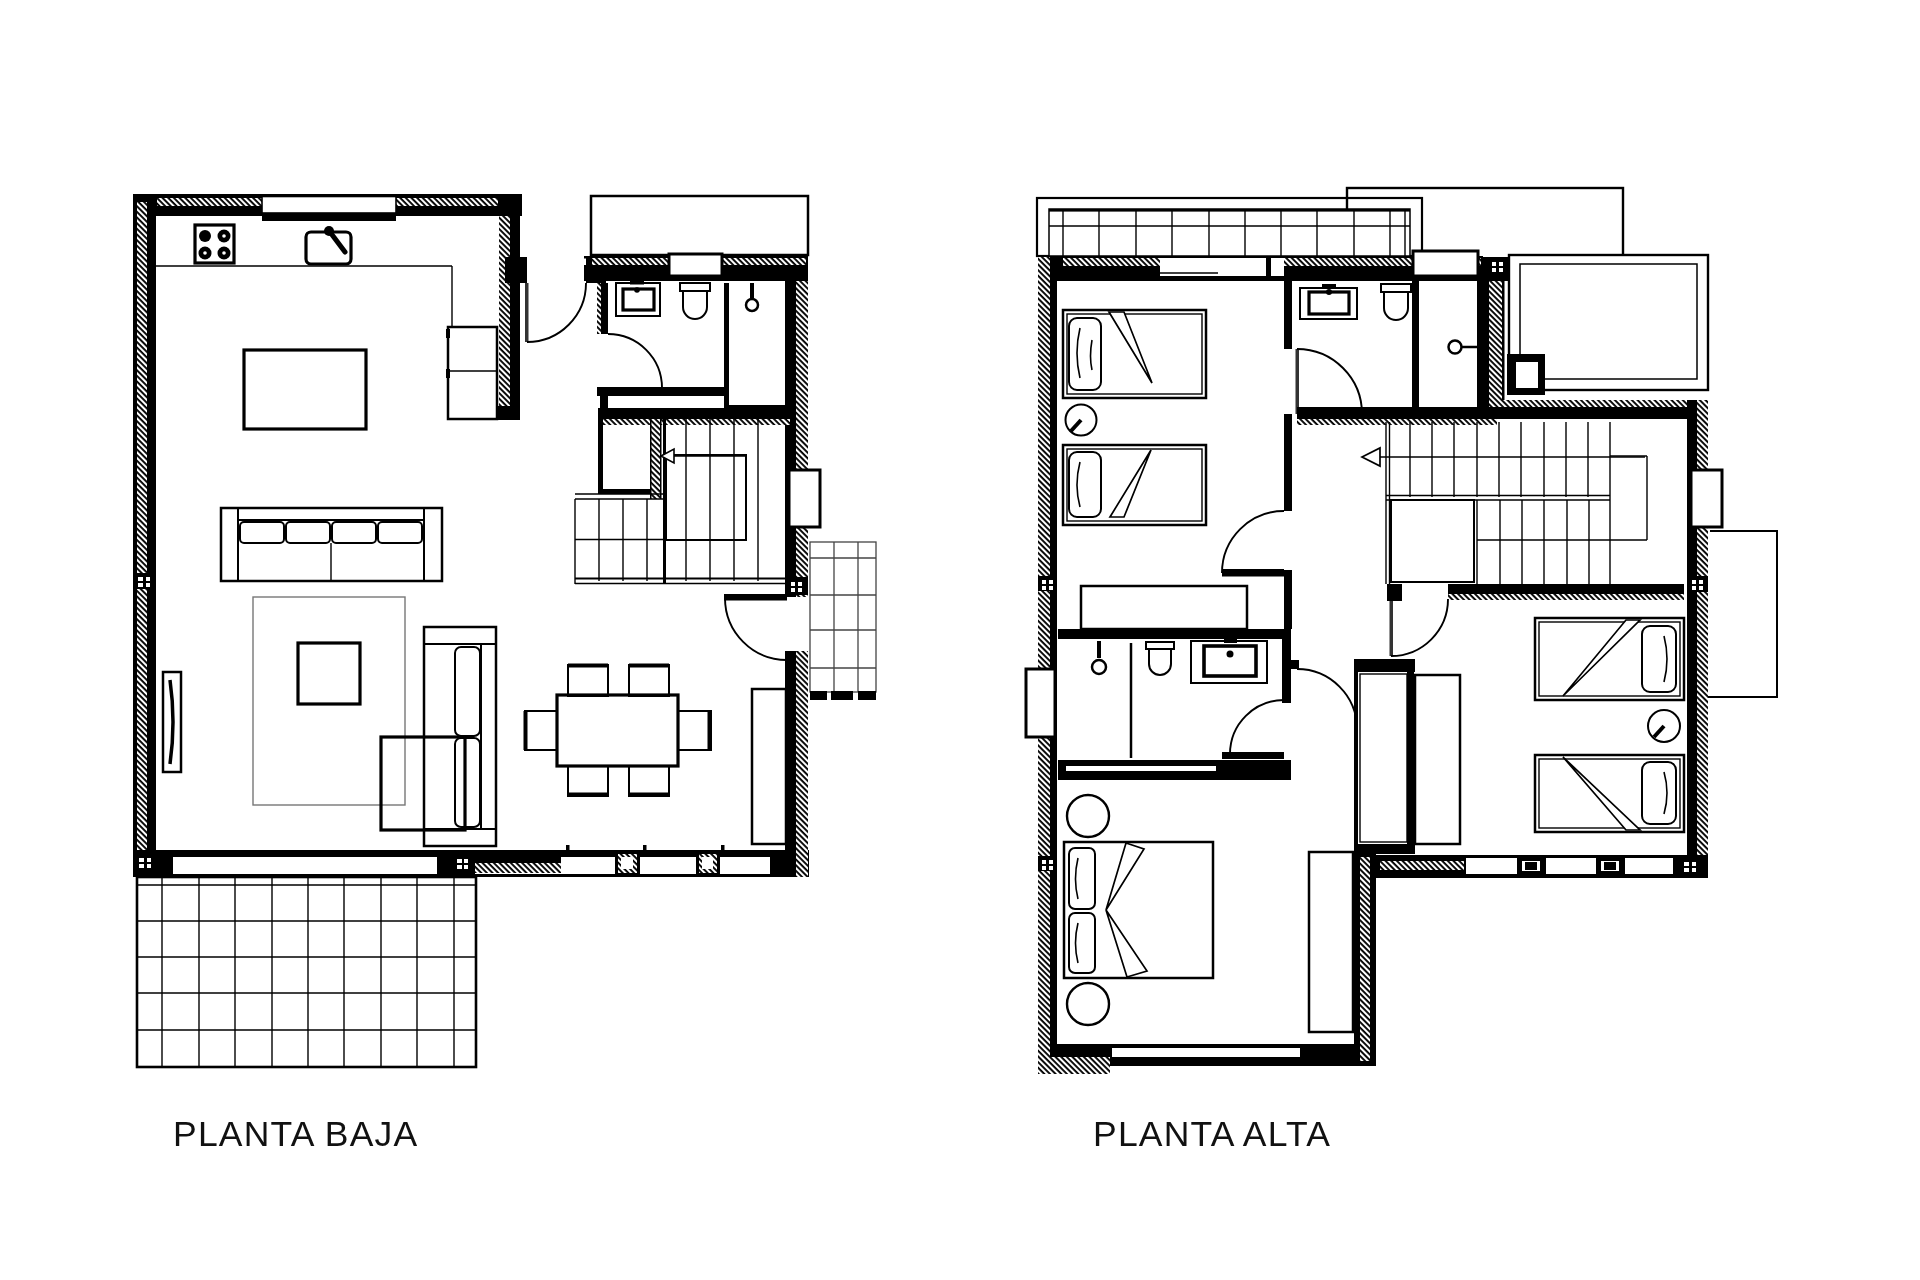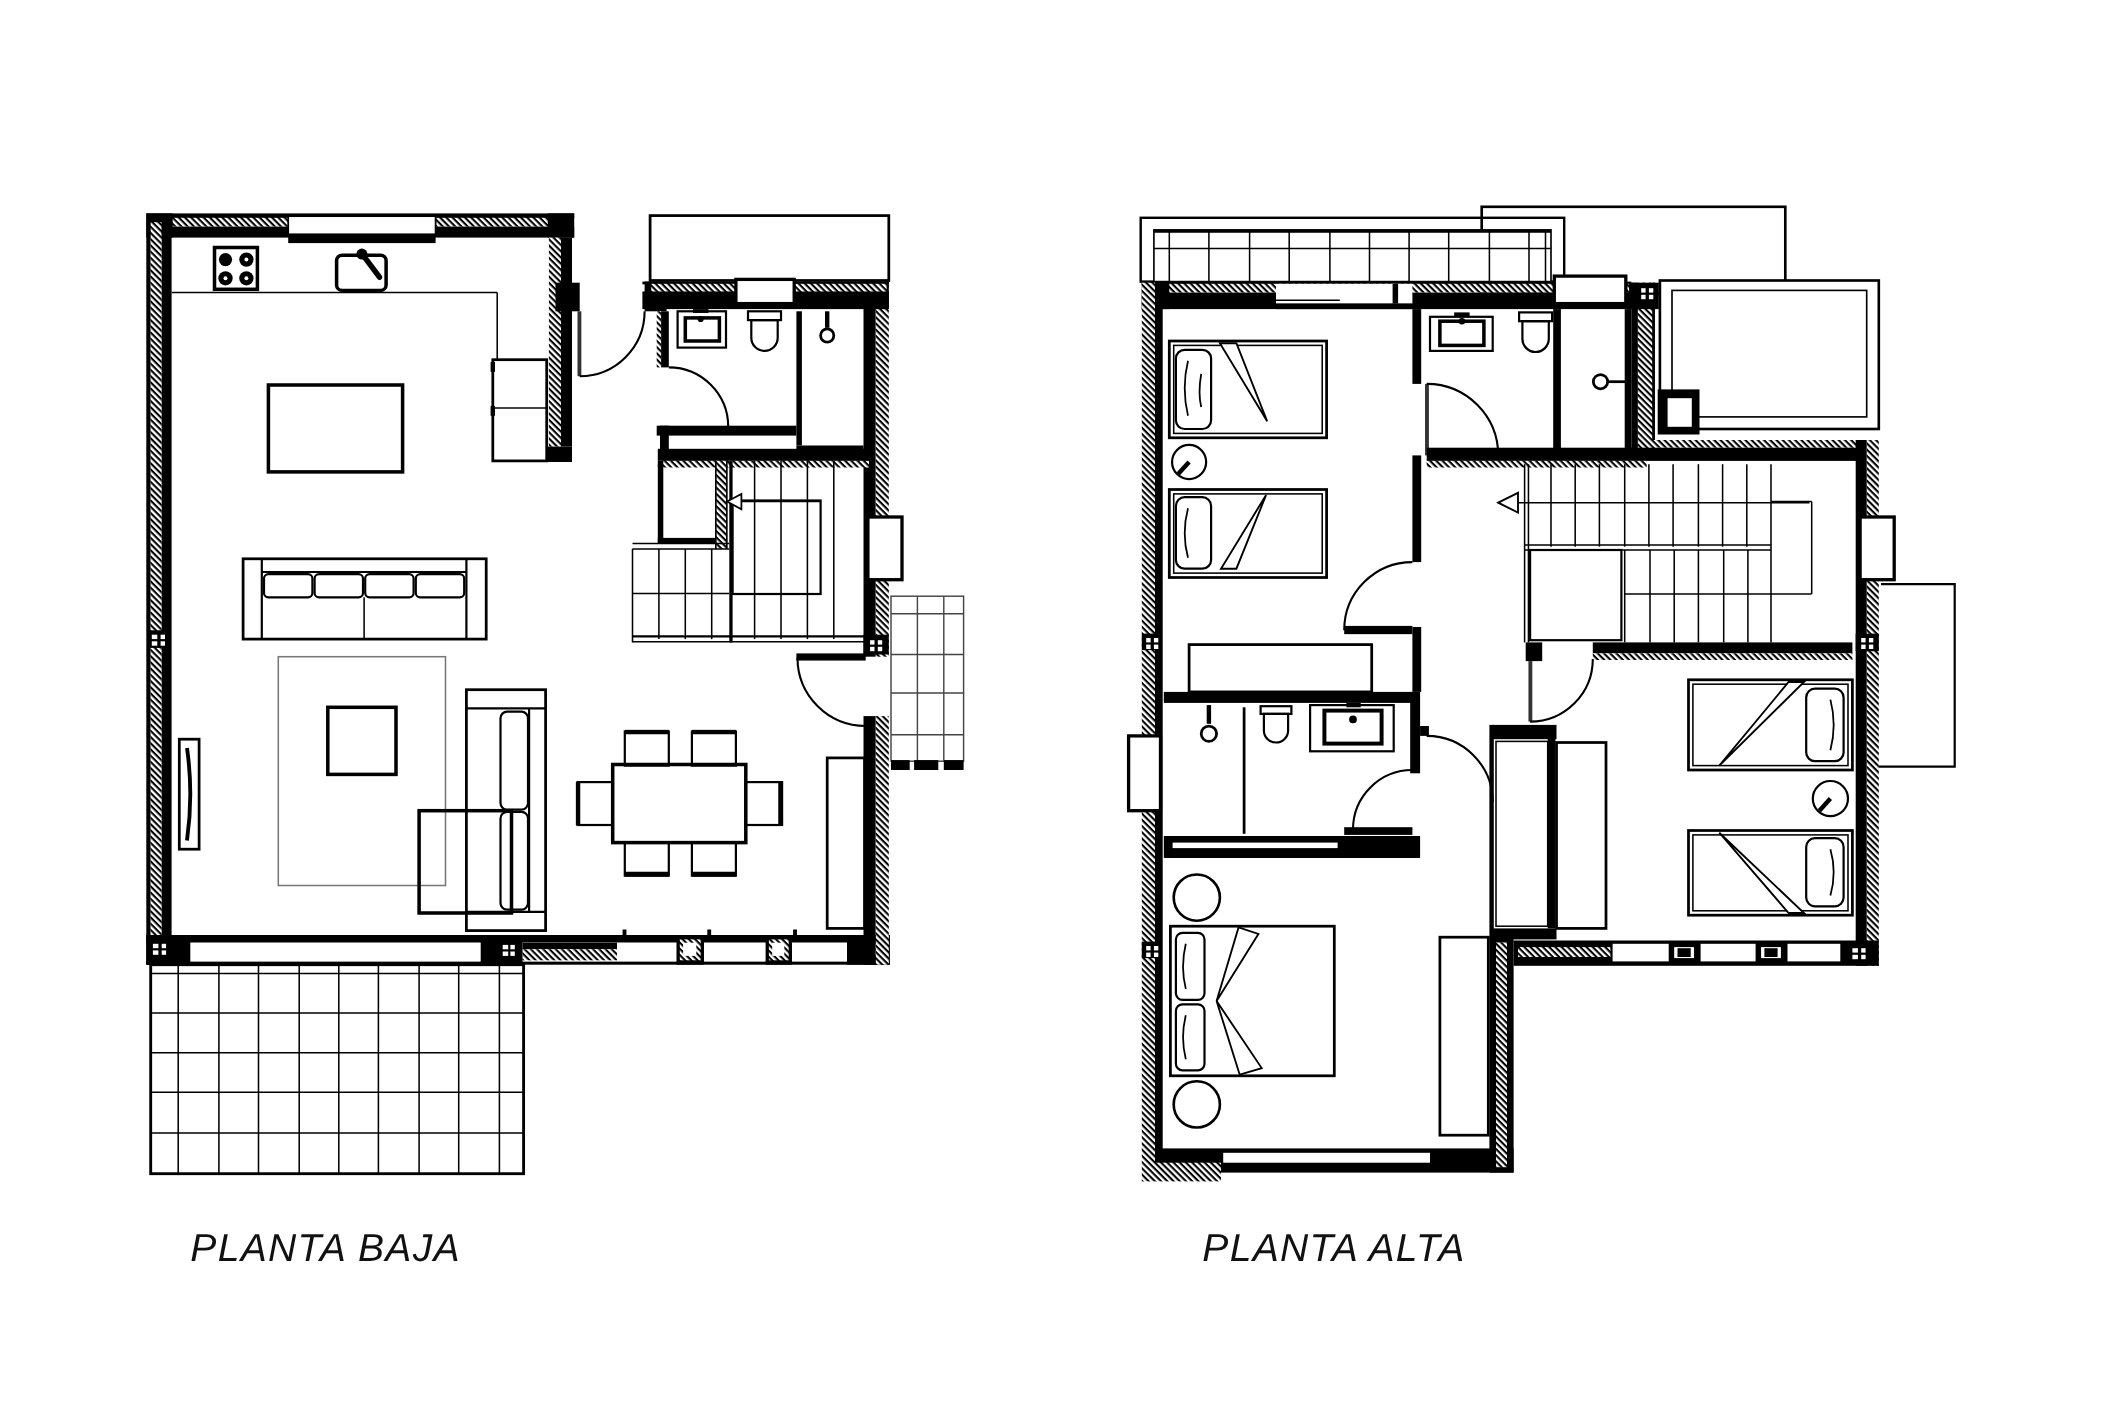--- a/index.html
+++ b/index.html
@@ -1,16 +1,16 @@
 <!DOCTYPE html>
 <html><head>
 <meta charset="utf-8">
 <style>
 html,body{margin:0;padding:0;background:#fff;}
-#c{width:1920px;height:1280px;position:relative;background:#fff;font-style:italic;}
+#c{width:1920px;height:1280px;position:relative;background:#fff;}
 text{font-family:"Liberation Sans",sans-serif;}
 .k{fill:#000;}
 .p{fill:url(#h);}
 .wf{fill:#fff;}
 .s1{fill:none;stroke:#000;stroke-width:1.4;}
 .s2{fill:none;stroke:#000;stroke-width:2;}
 .s25{fill:none;stroke:#000;stroke-width:2.5;}
 .s3{fill:none;stroke:#000;stroke-width:3.2;}
 .sw3{fill:#fff;stroke:#000;stroke-width:3;}
 .d{fill:none;stroke:#000;stroke-width:1.9;}

